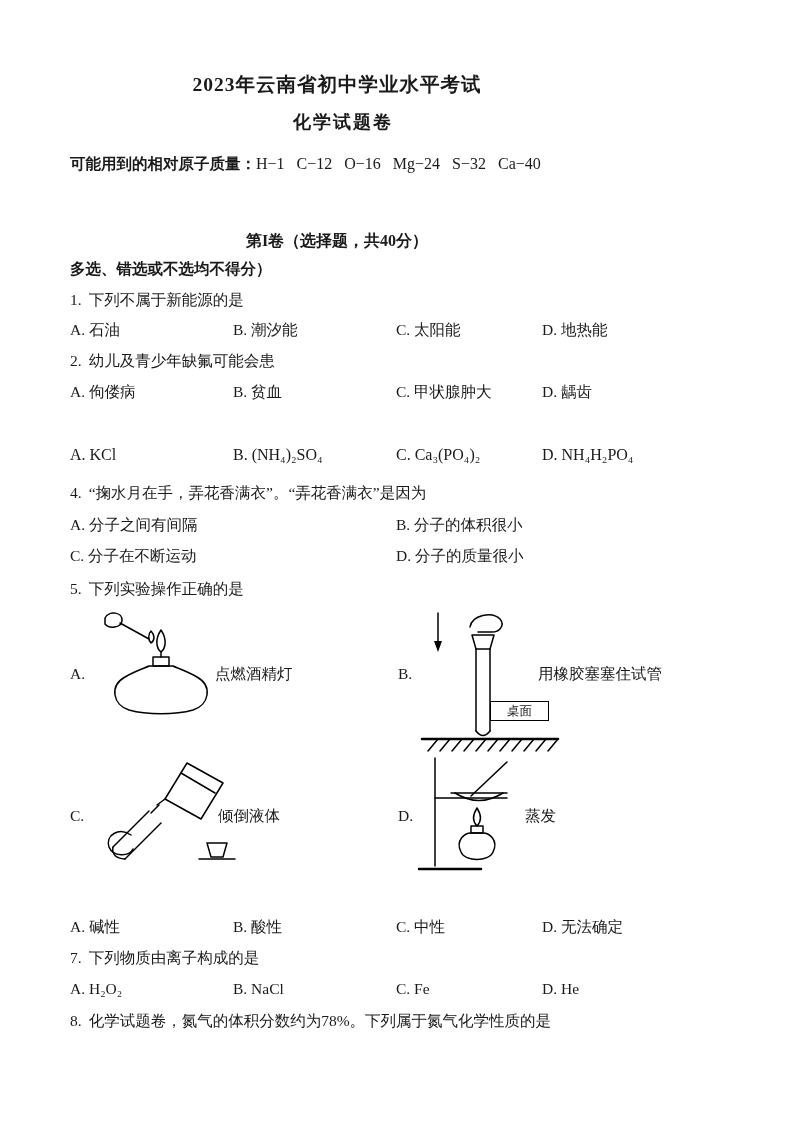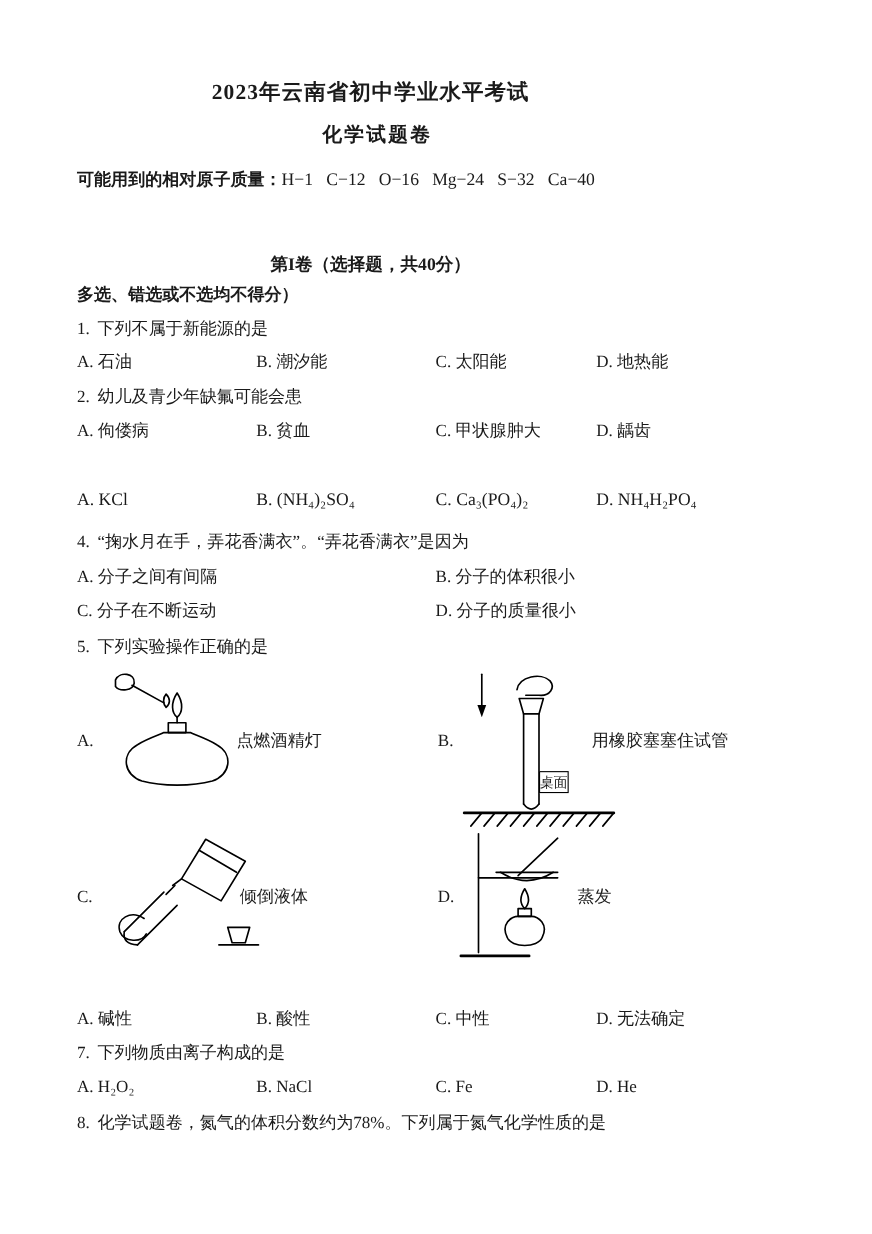--- a/index.html
+++ b/index.html
@@ -23,21 +23,21 @@
   .masses-values { white-space:pre; font-size:16px; }
   .qnum { margin-right:7px; }
   .opt { position:absolute; top:0; white-space:nowrap; }
   .c1 { left:0; } .c2 { left:163px; } .c3 { left:326px; } .c4 { left:472px; }
   .formula-row { font-size:16px; }
   .fig-letter, .fig-caption { position:absolute; font-size:15.5px; line-height:22px; white-space:nowrap; }
   .fig { position:absolute; }
   .fig path, .fig line, .fig rect { fill:none; stroke:#000; stroke-width:1.5; stroke-linecap:round; stroke-linejoin:round; }
   .fig .fill { fill:#000; stroke:none; }
   .fig .thick { stroke-width:2.5; }
-  .desk-box { position:absolute; border:1px solid #000; font-size:12.5px; line-height:18px; padding:0 0; background:#fff; }
+  .desk-box { position:absolute; border:1px solid #000; font-size:12.5px; line-height:18px; padding:0 16px; background:#fff; }
 </style>
 </head>
 <body>
 
 <div class="page">
 
   <div class="line center title-line" style="top:74px">2023年云南省初中学业水平考试</div>
   <div class="line center subtitle-line" style="top:111px">化学试题卷</div>
 
   <div class="line" style="top:153px">

